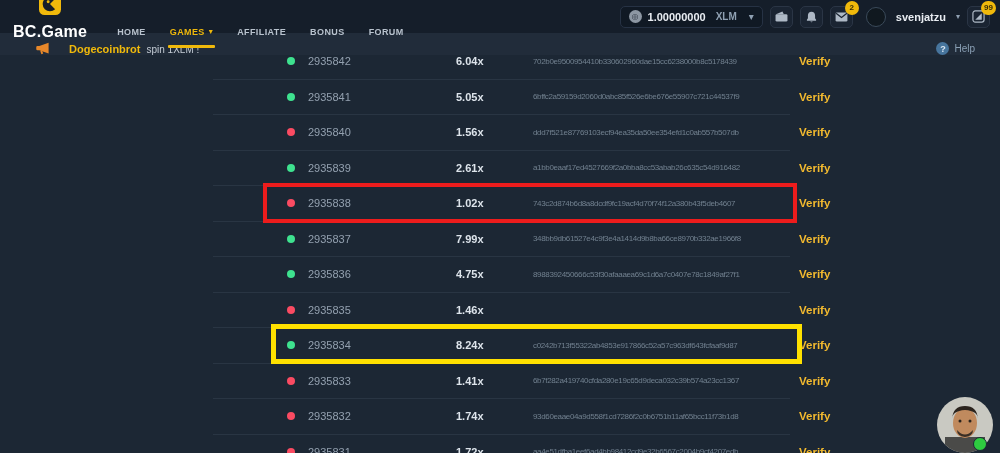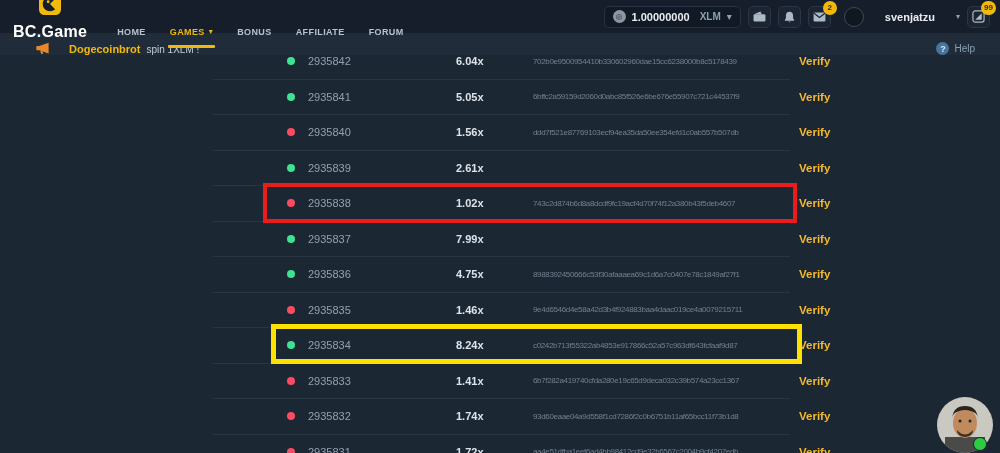--- a/index.html
+++ b/index.html
@@ -38,34 +38,34 @@
   .balance-pill {
     display:flex; align-items:center; height:22px; padding:0 8px;
     background:#101924; border:1px solid #263244; border-radius:5px; cursor:pointer;
   }
   .coin-dot {
     width:13px; height:13px; border-radius:50%; background:#8d97a3;
     display:flex; align-items:center; justify-content:center;
     color:#28313d; font-size:8px; font-weight:bold; margin-right:6px;
   }
   .balance-amt { font-size:11px; font-weight:bold; color:#e9edf2; margin-right:10px; }
-  .currency { font-size:10px; font-weight:bold; color:#8fa0b2; display:flex; align-items:center; gap:6px; }
+  .currency { font-size:10px; font-weight:bold; color:#8fa0b2; display:flex; align-items:center; gap:12px; }
   .icon-btn {
     position:relative; width:23px; height:22px;
     border:1px solid #2a3545; border-radius:5px; background:#1a2432;
     display:flex; align-items:center; justify-content:center; cursor:pointer;
   }
   .icon-btn svg { display:block; }
   .badge {
     position:absolute; top:-6px; right:-7px; min-width:14px; height:14px;
     background:#f0b90b; color:#3a2f06; border-radius:8px;
     font-size:8px; font-weight:bold; display:flex; align-items:center; justify-content:center;
     padding:0 3px;
   }
-  .user { display:flex; align-items:center; gap:21px; margin-left:6px; cursor:pointer; }
+  .user { display:flex; align-items:center; gap:10px; margin-left:6px; cursor:pointer; }
   .avatar-sm {
     width:20px; height:20px; border-radius:50%; background:#10181f;
     border:1px solid #39novalue; border:1px solid #3a4a5a;
   }
   .username { font-size:11px; font-weight:bold; color:#e9edf2; }
   .user .caret { font-size:8px; color:#8fa0b2; }
 
   
   .announce {
     position:absolute; top:28px; left:0; right:0; height:27px;
@@ -146,26 +146,26 @@
       <span>HOME</span>
 
     </div>
 
     <div class="nav-item active">
       <span>GAMES</span>
       <span class="caret">▾</span>
     </div>
 
     <div class="nav-item">
+      <span>AFFILIATE</span>
+
+    </div>
+
+    <div class="nav-item">
       <span>BONUS</span>
-
-    </div>
-
-    <div class="nav-item">
-      <span>AFFILIATE</span>
 
     </div>
 
     <div class="nav-item">
       <span>FORUM</span>
 
     </div>
   </div>
 
   <div class="header-right">
@@ -259,59 +259,60 @@
     <span class="cell-hash">ddd7f521e87769103ecf94ea35da50ee354efd1c0ab557b507db</span>
     <span class="cell-verify">Verify</span>
   </div>
 
   <div class="row" data-result="win">
     <span class="cell-id">
       <span class="dot"></span>
       <span class="bet-id">2935839</span>
     </span>
     <span class="cell-mult">2.61x</span>
+    <span class="cell-hash">a1bb0eaaf17ed4527669f2a0bba8cc53abab26c635c54d916482</span>
     <span class="cell-verify">Verify</span>
   </div>
 
   <div class="row" data-result="lose" data-highlight="red">
     <span class="cell-id">
       <span class="dot"></span>
       <span class="bet-id">2935838</span>
     </span>
     <span class="cell-mult">1.02x</span>
     <span class="cell-hash">743c2d874b6d8a8dcdf9fc19acf4d70f74f12a380b43f5deb4607</span>
     <span class="cell-verify">Verify</span>
   </div>
 
   <div class="row" data-result="win">
     <span class="cell-id">
       <span class="dot"></span>
       <span class="bet-id">2935837</span>
     </span>
     <span class="cell-mult">7.99x</span>
+    <span class="cell-hash">348bb9db61527e4c9f3e4a1414d9b8ba66ce8970b332ae1966f8</span>
     <span class="cell-verify">Verify</span>
   </div>
 
   <div class="row" data-result="win">
     <span class="cell-id">
       <span class="dot"></span>
       <span class="bet-id">2935836</span>
     </span>
     <span class="cell-mult">4.75x</span>
     <span class="cell-hash">8988392450666c53f30afaaaea69c1d6a7c0407e78c1849af27f1</span>
     <span class="cell-verify">Verify</span>
   </div>
 
   <div class="row" data-result="lose">
     <span class="cell-id">
       <span class="dot"></span>
       <span class="bet-id">2935835</span>
     </span>
     <span class="cell-mult">1.46x</span>
-    <span class="cell-hash">9e4d6546d4e58a42d3b4f924883baa4daac019ce4a0079215711</span>
     <span class="cell-verify">Verify</span>
   </div>
 
   <div class="row" data-result="win" data-highlight="yellow">
     <span class="cell-id">
       <span class="dot"></span>
       <span class="bet-id">2935834</span>
     </span>
     <span class="cell-mult">8.24x</span>
     <span class="cell-hash">c0242b713f55322ab4853e917866c52a57c963df643fcfaaf9d87</span>

